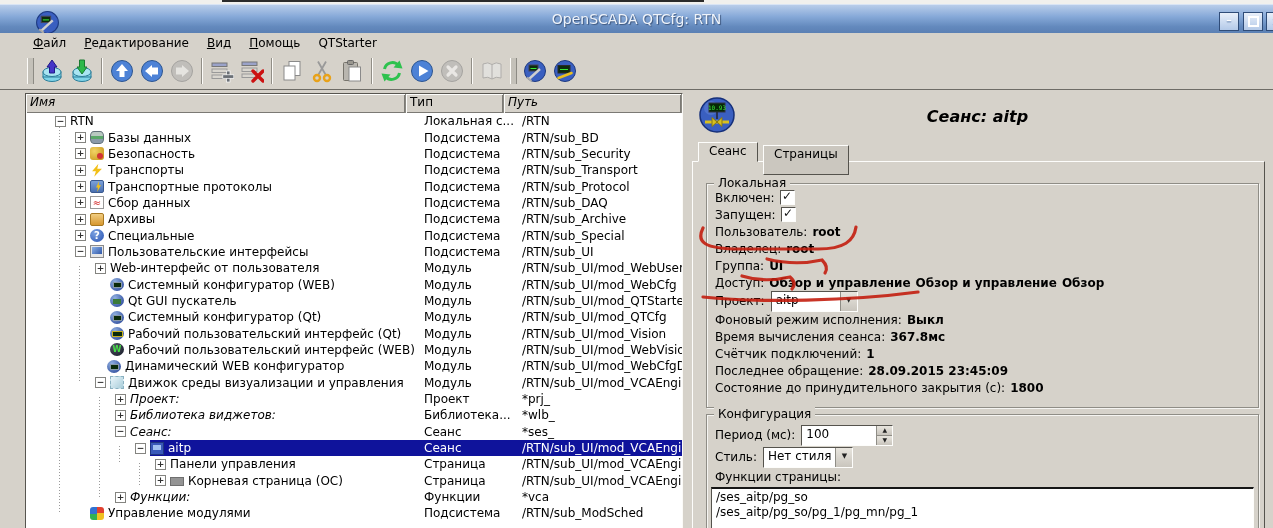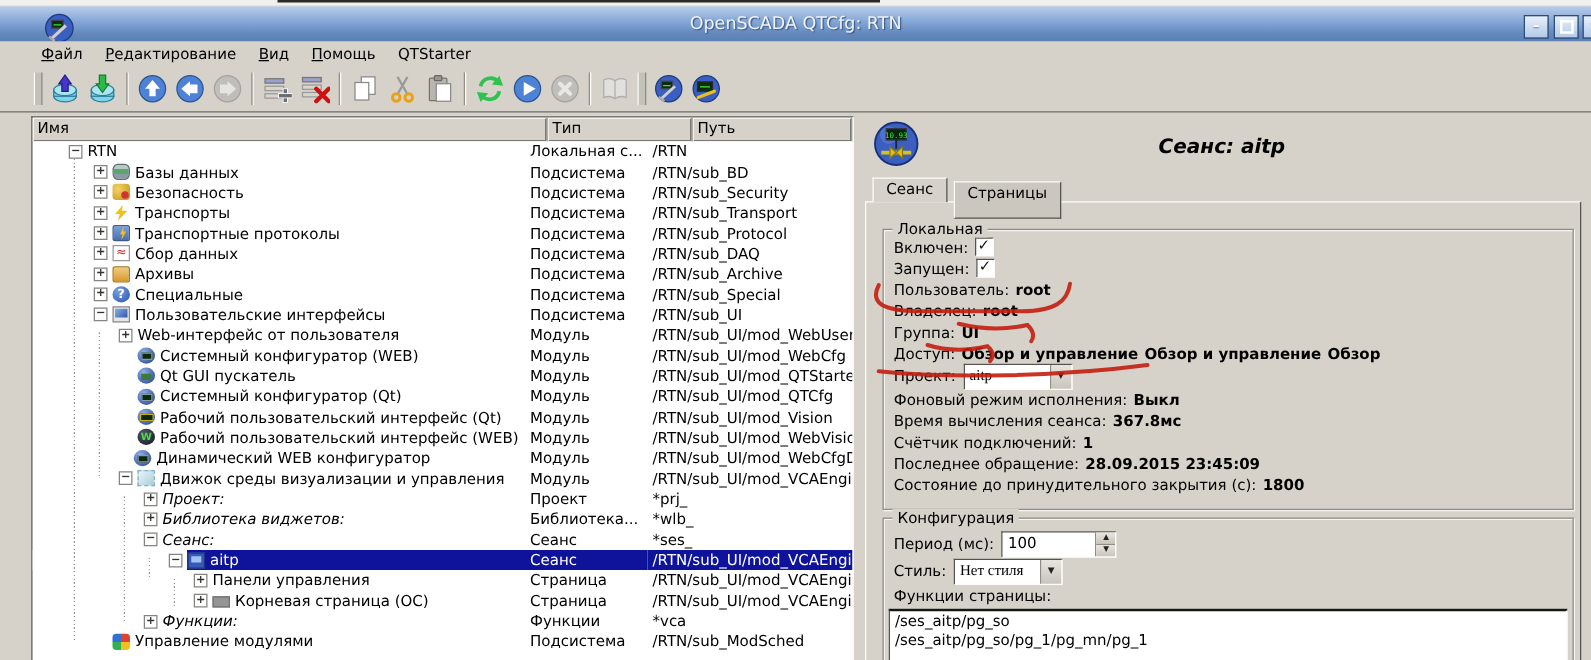--- a/index.html
+++ b/index.html
@@ -36,21 +36,21 @@
   .tb-btn{width:28px;height:28px;display:flex;align-items:center;justify-content:center;background:transparent;border:1px solid transparent;}
   .tb-btn svg{width:24px;height:24px;}
   .tb-btn.dim{filter:grayscale(.85) opacity(.65);}
 
   
   .tree{position:absolute;left:25px;top:93px;width:658px;height:436px;background:#fff;
     border:1px solid;border-color:#57554f #fbfaf7 #fbfaf7 #57554f;box-sizing:border-box;overflow:hidden;}
   .thead{display:flex;height:19px;background:#d6d2ca;}
   .thc{box-sizing:border-box;padding:1px 4px;border-right:1px solid #8a8881;
     box-shadow:inset 1px 1px 0 #fdfdfb, inset -1px -1px 0 #7b7974;white-space:nowrap;}
-  .thc.c1{width:412px;}.thc.c2{width:116px;}.thc.c3{flex:1;}
+  .thc.c1{width:380px;font-style:italic;}.thc.c2{width:98px;}.thc.c3{flex:1;font-style:italic;}
   .tbody{position:relative;}
   .guide{position:absolute;width:1px;background:repeating-linear-gradient(180deg,#9a9a9a 0 1px,transparent 1px 3px);}
   .trow{display:flex;height:16.35px;align-items:center;white-space:nowrap;}
   .tc{box-sizing:border-box;overflow:hidden;white-space:nowrap;height:100%;display:flex;align-items:center;}
   .tc.name{width:394px;}
   .tc.type{width:98px;padding-left:4px;}
   .tc.path{flex:1;padding-left:4px;}
   .exp{flex:0 0 9px;width:9px;height:9px;border:1px solid #848480;background:#fff;color:#333;
     font-size:9px;line-height:8px;text-align:center;margin-right:4px;font-weight:bold;}
   .expsp{flex:0 0 15px;}
@@ -100,21 +100,21 @@
   .gl-state{left:714px;top:176px;}
   .gl-conf{left:714px;top:407px;}
   .g-row{height:17px;display:flex;align-items:center;padding-left:8px;}
   .g-row.first{margin-top:5px;}
   .g-row b{margin-left:5px;}
   .g-row .lbl{white-space:nowrap;}
   .gap1{margin-left:20px;}
   .cb{width:13px;height:13px;margin-left:5px;background:#fff;border:1px solid;border-color:#55534d #fdfdfb #fdfdfb #55534d;
     font-size:12px;line-height:11px;text-align:center;font-weight:bold;color:#111;}
   .combo{display:inline-flex;margin-left:6px;height:19px;border:1px solid;border-color:#55534d #fdfdfb #fdfdfb #55534d;background:#fff;align-items:stretch;}
-  .combo .cval{padding:1px 4px;min-width:60px;font-family:Liberation Serif, serif;}
+  .combo .cval{padding:1px 4px;min-width:60px;}
   .combo .cbtn{width:16px;background:linear-gradient(180deg,#e8e5de,#c9c5bd);border-left:1px solid #8f8d86;
     font-size:7px;line-height:17px;text-align:center;color:#222;}
   .spin{display:inline-flex;margin-left:6px;height:19px;border:1px solid;border-color:#55534d #fdfdfb #fdfdfb #55534d;background:#fff;}
   .spin .sval{padding:1px 4px;width:66px;}
   .spin .sbtns{width:15px;display:flex;flex-direction:column;border-left:1px solid #8f8d86;}
   .spin .sb{flex:1;background:linear-gradient(180deg,#e8e5de,#c9c5bd);font-size:6px;line-height:8px;text-align:center;color:#222;border-bottom:1px solid #8f8d86;}
   .spin .sb:last-child{border-bottom:none;}
   .row-conf1{margin-top:9px;height:22px;}
   .row-conf2{height:22px;}
   .row-conf3{height:17px;}

